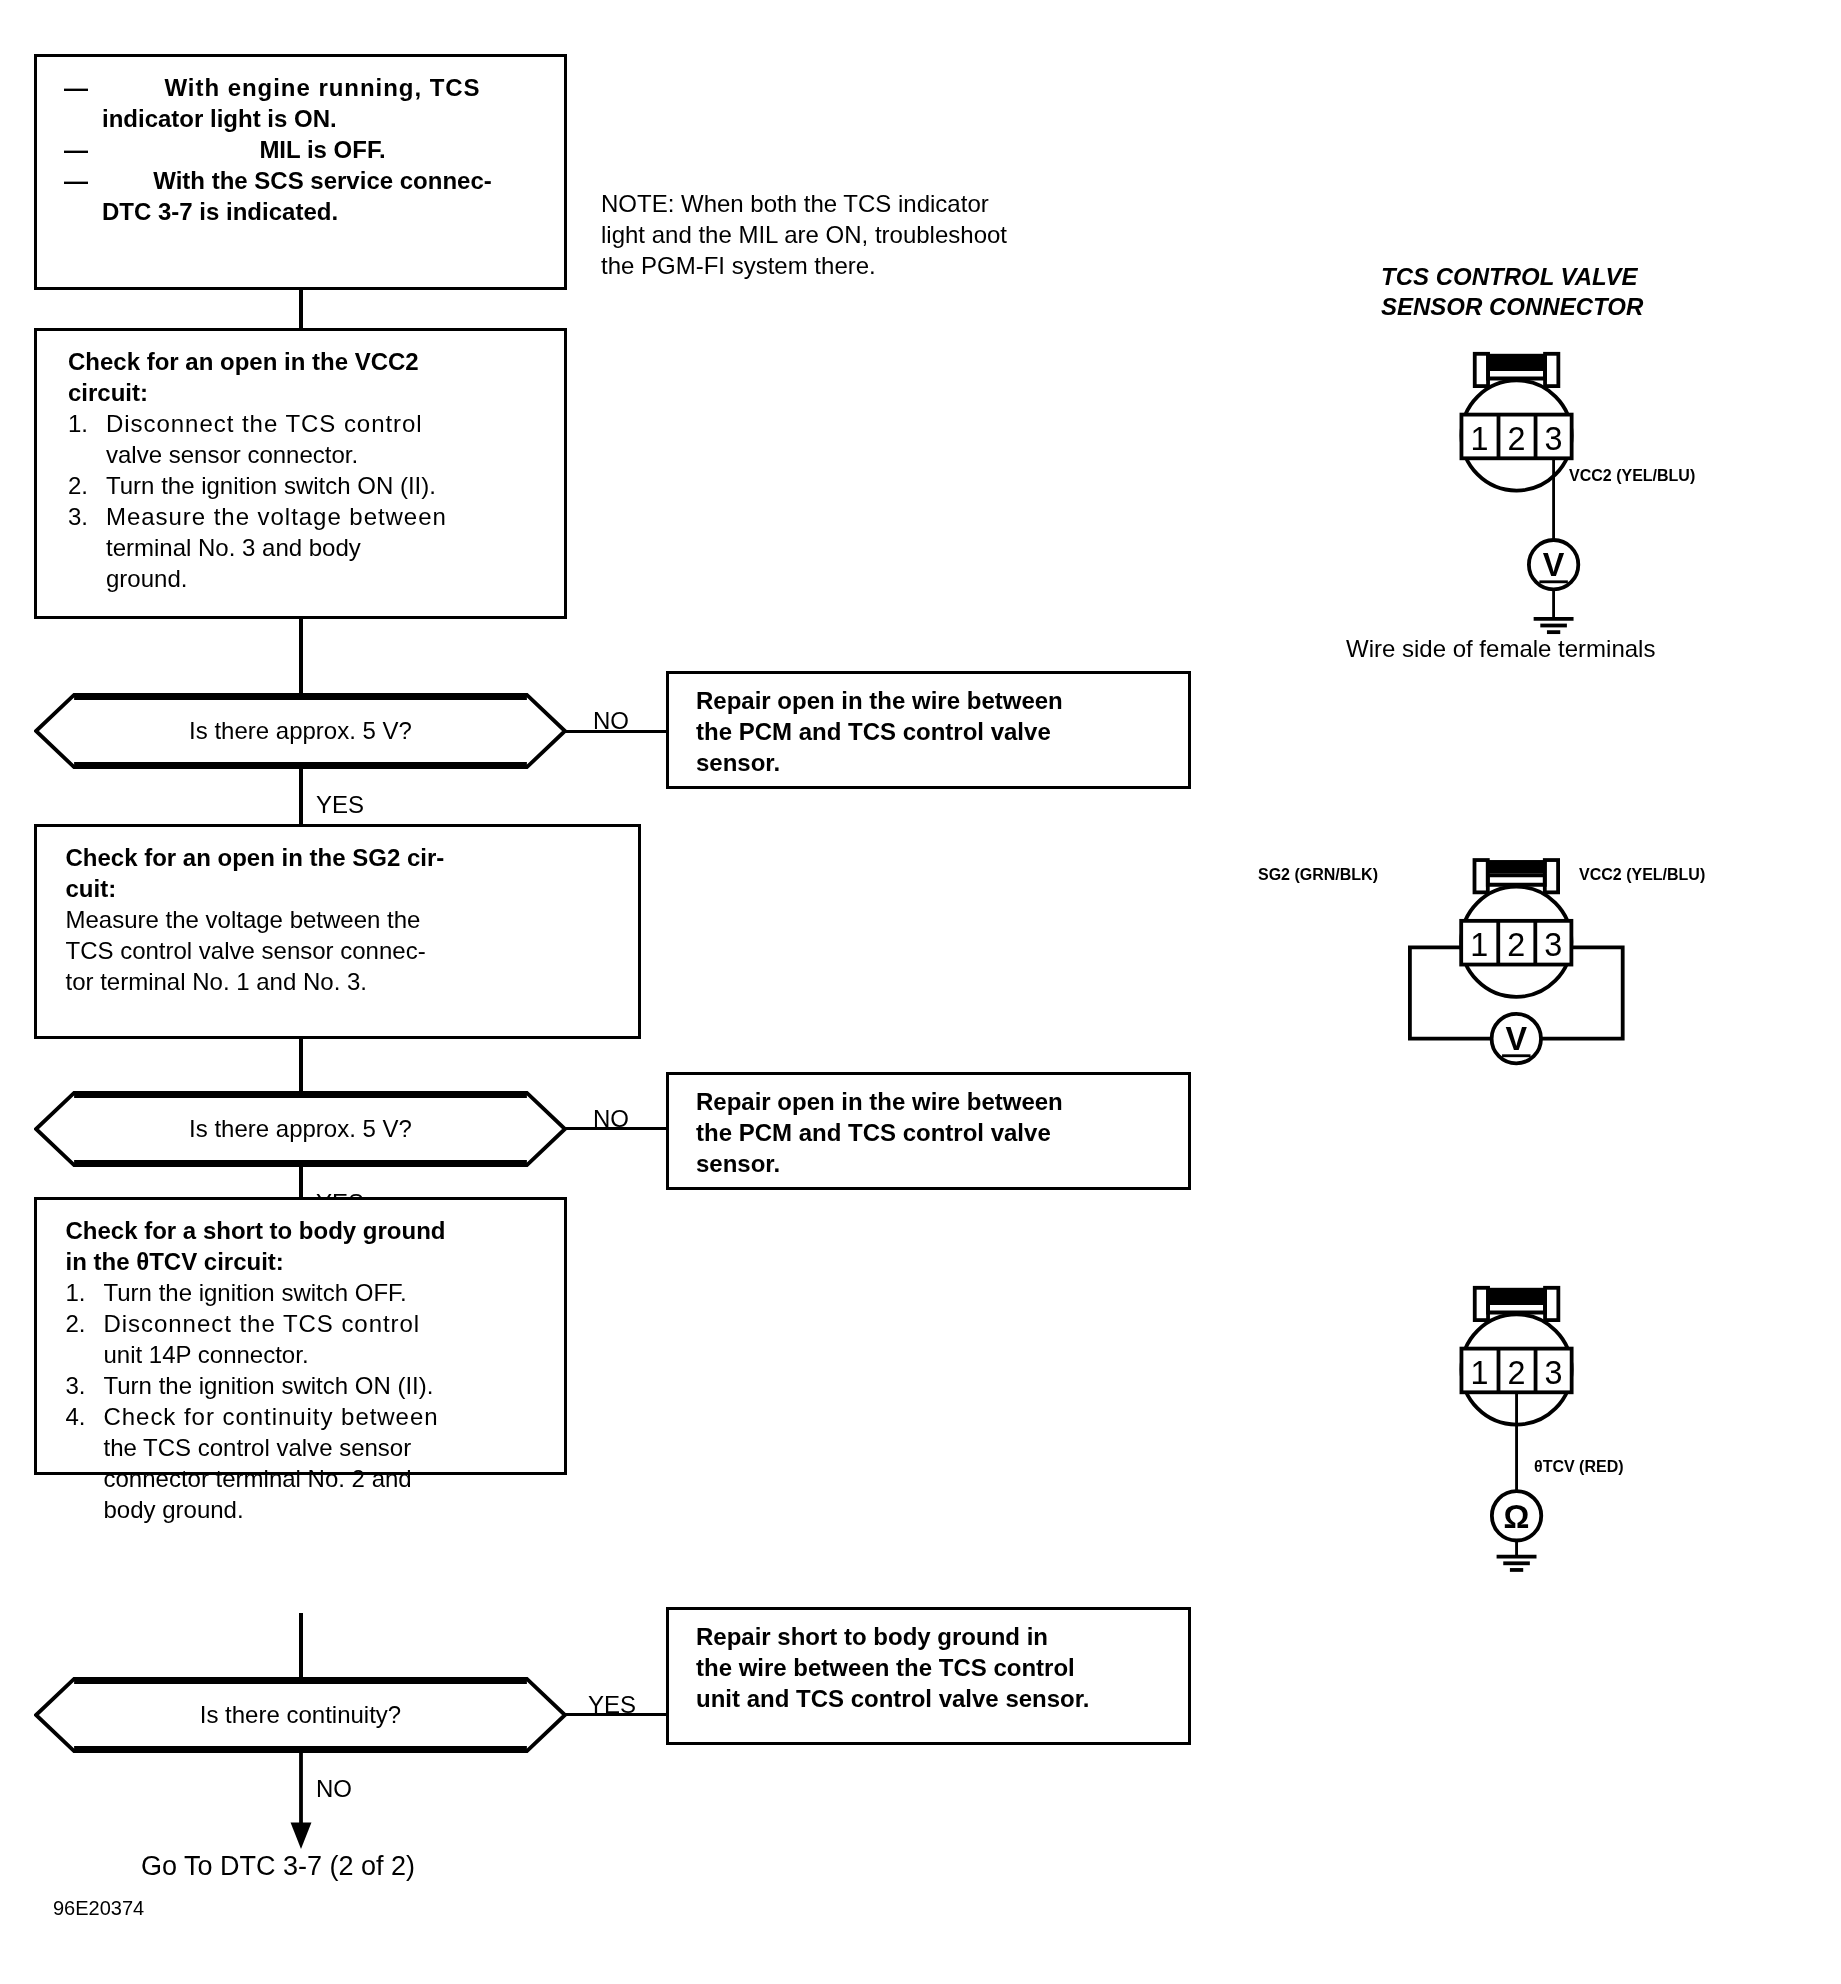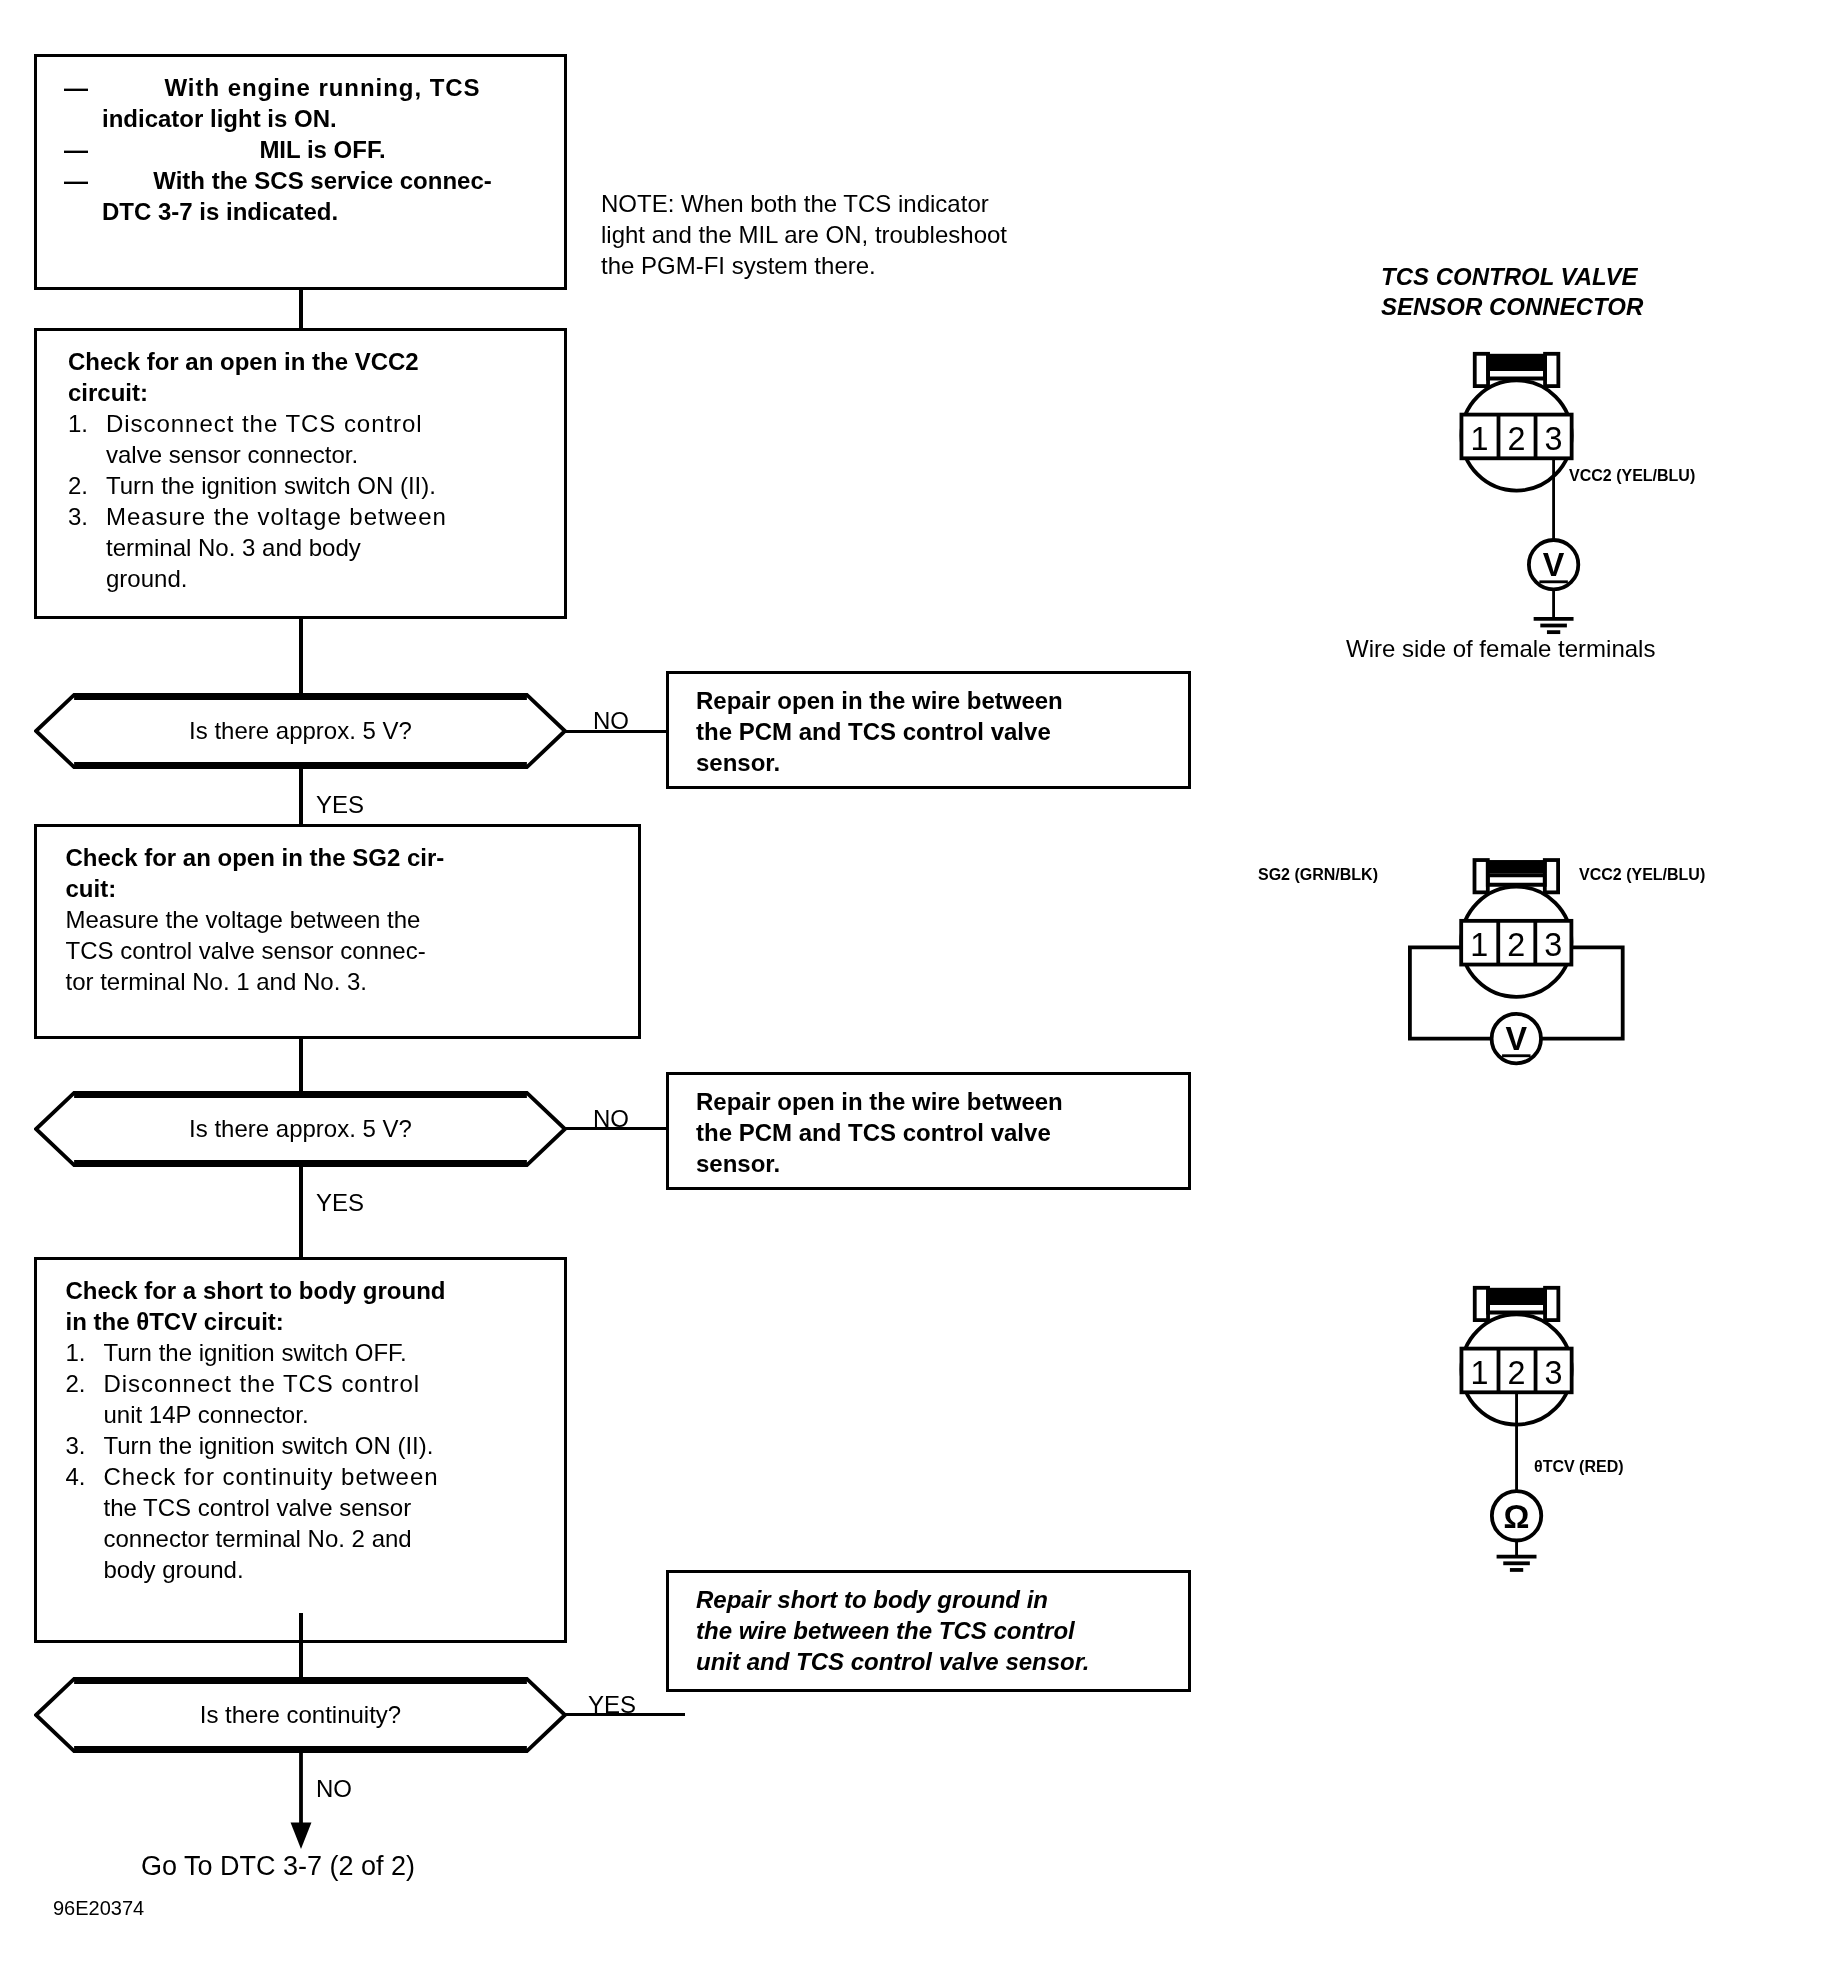--- a/index.html
+++ b/index.html
@@ -152,21 +152,21 @@
   <div class="fbox-inner" style="padding-left:27px;padding-top:11.4px;">
     <div class="ln b">Repair open in the wire between</div>
     <div class="ln b">the PCM and TCS control valve</div>
     <div class="ln b">sensor.</div>
   </div>
 </div>
 
 <div class="vline" style="left:299px;top:1164px;height:95px;"></div>
 <div class="edgelbl" style="left:316px;top:1174px;">YES</div>
 
-<div class="fbox heavy" style="left:34px;top:1257px;width:533px;height:386px;">
+<div class="fbox heavy" style="left:34px;top:1197px;width:533px;height:278px;">
   <div class="fbox-inner" style="padding-left:28.5px;padding-top:15px;">
     <div class="ln b">Check for a short to body ground</div>
     <div class="ln b">in the θTCV circuit:</div>
     <div class="num-row ln">
       <span class="num-idx">1.</span>
       <span class="num-txt">Turn the ignition switch OFF.</span>
     </div>
     <div class="num-row ln">
       <span class="num-idx">2.</span>
       <span class="num-txt just">Disconnect the TCS control</span>
@@ -193,21 +193,21 @@
     <polygon points="42,3 518,3 558,41 518,79 42,79 2,41" fill="#fff" stroke="#000" stroke-width="4"></polygon>
     <line x1="42" y1="5" x2="518" y2="5" stroke="#000" stroke-width="7"></line>
     <line x1="42" y1="77" x2="518" y2="77" stroke="#000" stroke-width="7"></line>
   </svg>
   <div class="hexlabel" style="top:25px;">Is there continuity?</div>
 </div>
 
 <div class="thin-h" style="left:563px;top:1713px;width:122px;"></div>
 <div class="edgelbl" style="left:588px;top:1676px;">YES</div>
 
-<div class="fbox heavy" style="left:666px;top:1570px;width:525px;height:122px;font-style:italic;">
+<div class="fbox heavy" style="left:666px;top:1607px;width:525px;height:138px;">
   <div class="fbox-inner" style="padding-left:27px;padding-top:11.4px;">
     <div class="ln b">Repair short to body ground in</div>
     <div class="ln b">the wire between the TCS control</div>
     <div class="ln b">unit and TCS control valve sensor.</div>
   </div>
 </div>
 
 <div class="edgelbl" style="left:316px;top:1760px;">NO</div>
 <div class="abs" style="left:282px;top:1750px;">
   <svg width="38" height="103" viewBox="0 0 40 108">

